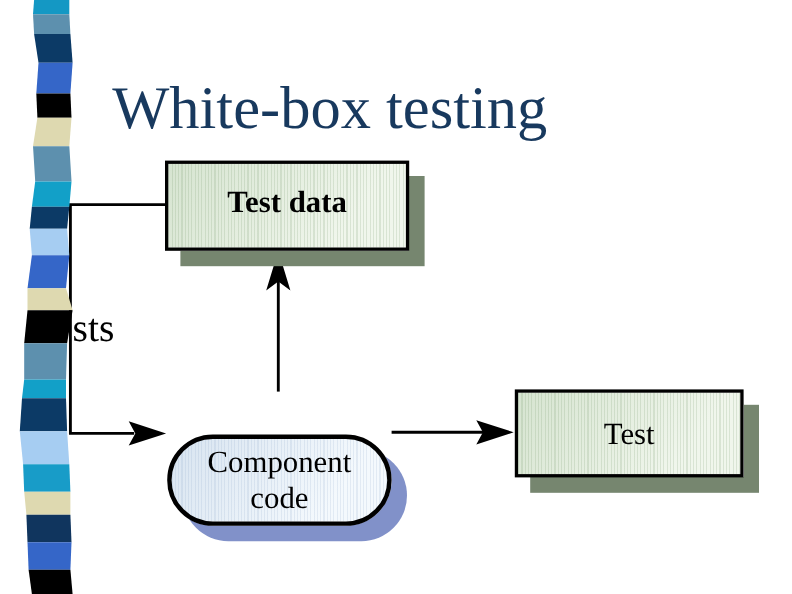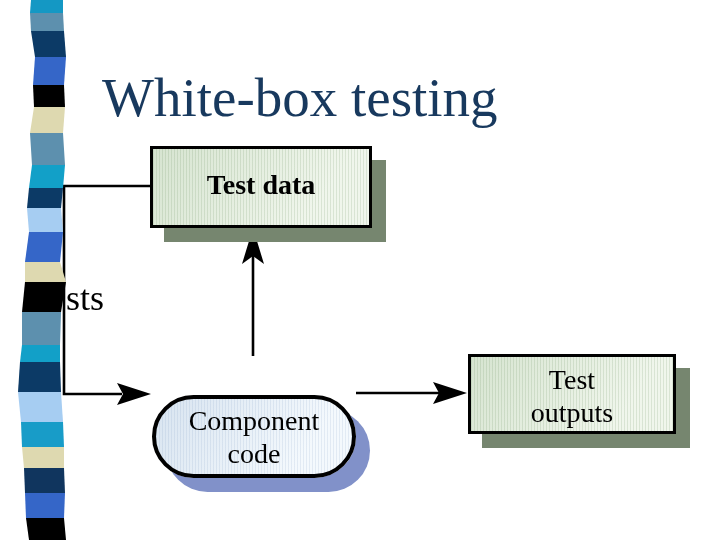--- a/index.html
+++ b/index.html
@@ -129,16 +129,15 @@
 
   <div class="floating-label label-tests">sts</div>
 
   <div class="node node-component">
     <span>Component</span>
     <span>code</span>
   </div>
 
   <div class="node box node-outputs">
     <span>Test</span>
-    <span>outputs</span>
   </div>
 
 </div>
 
 </body></html>

